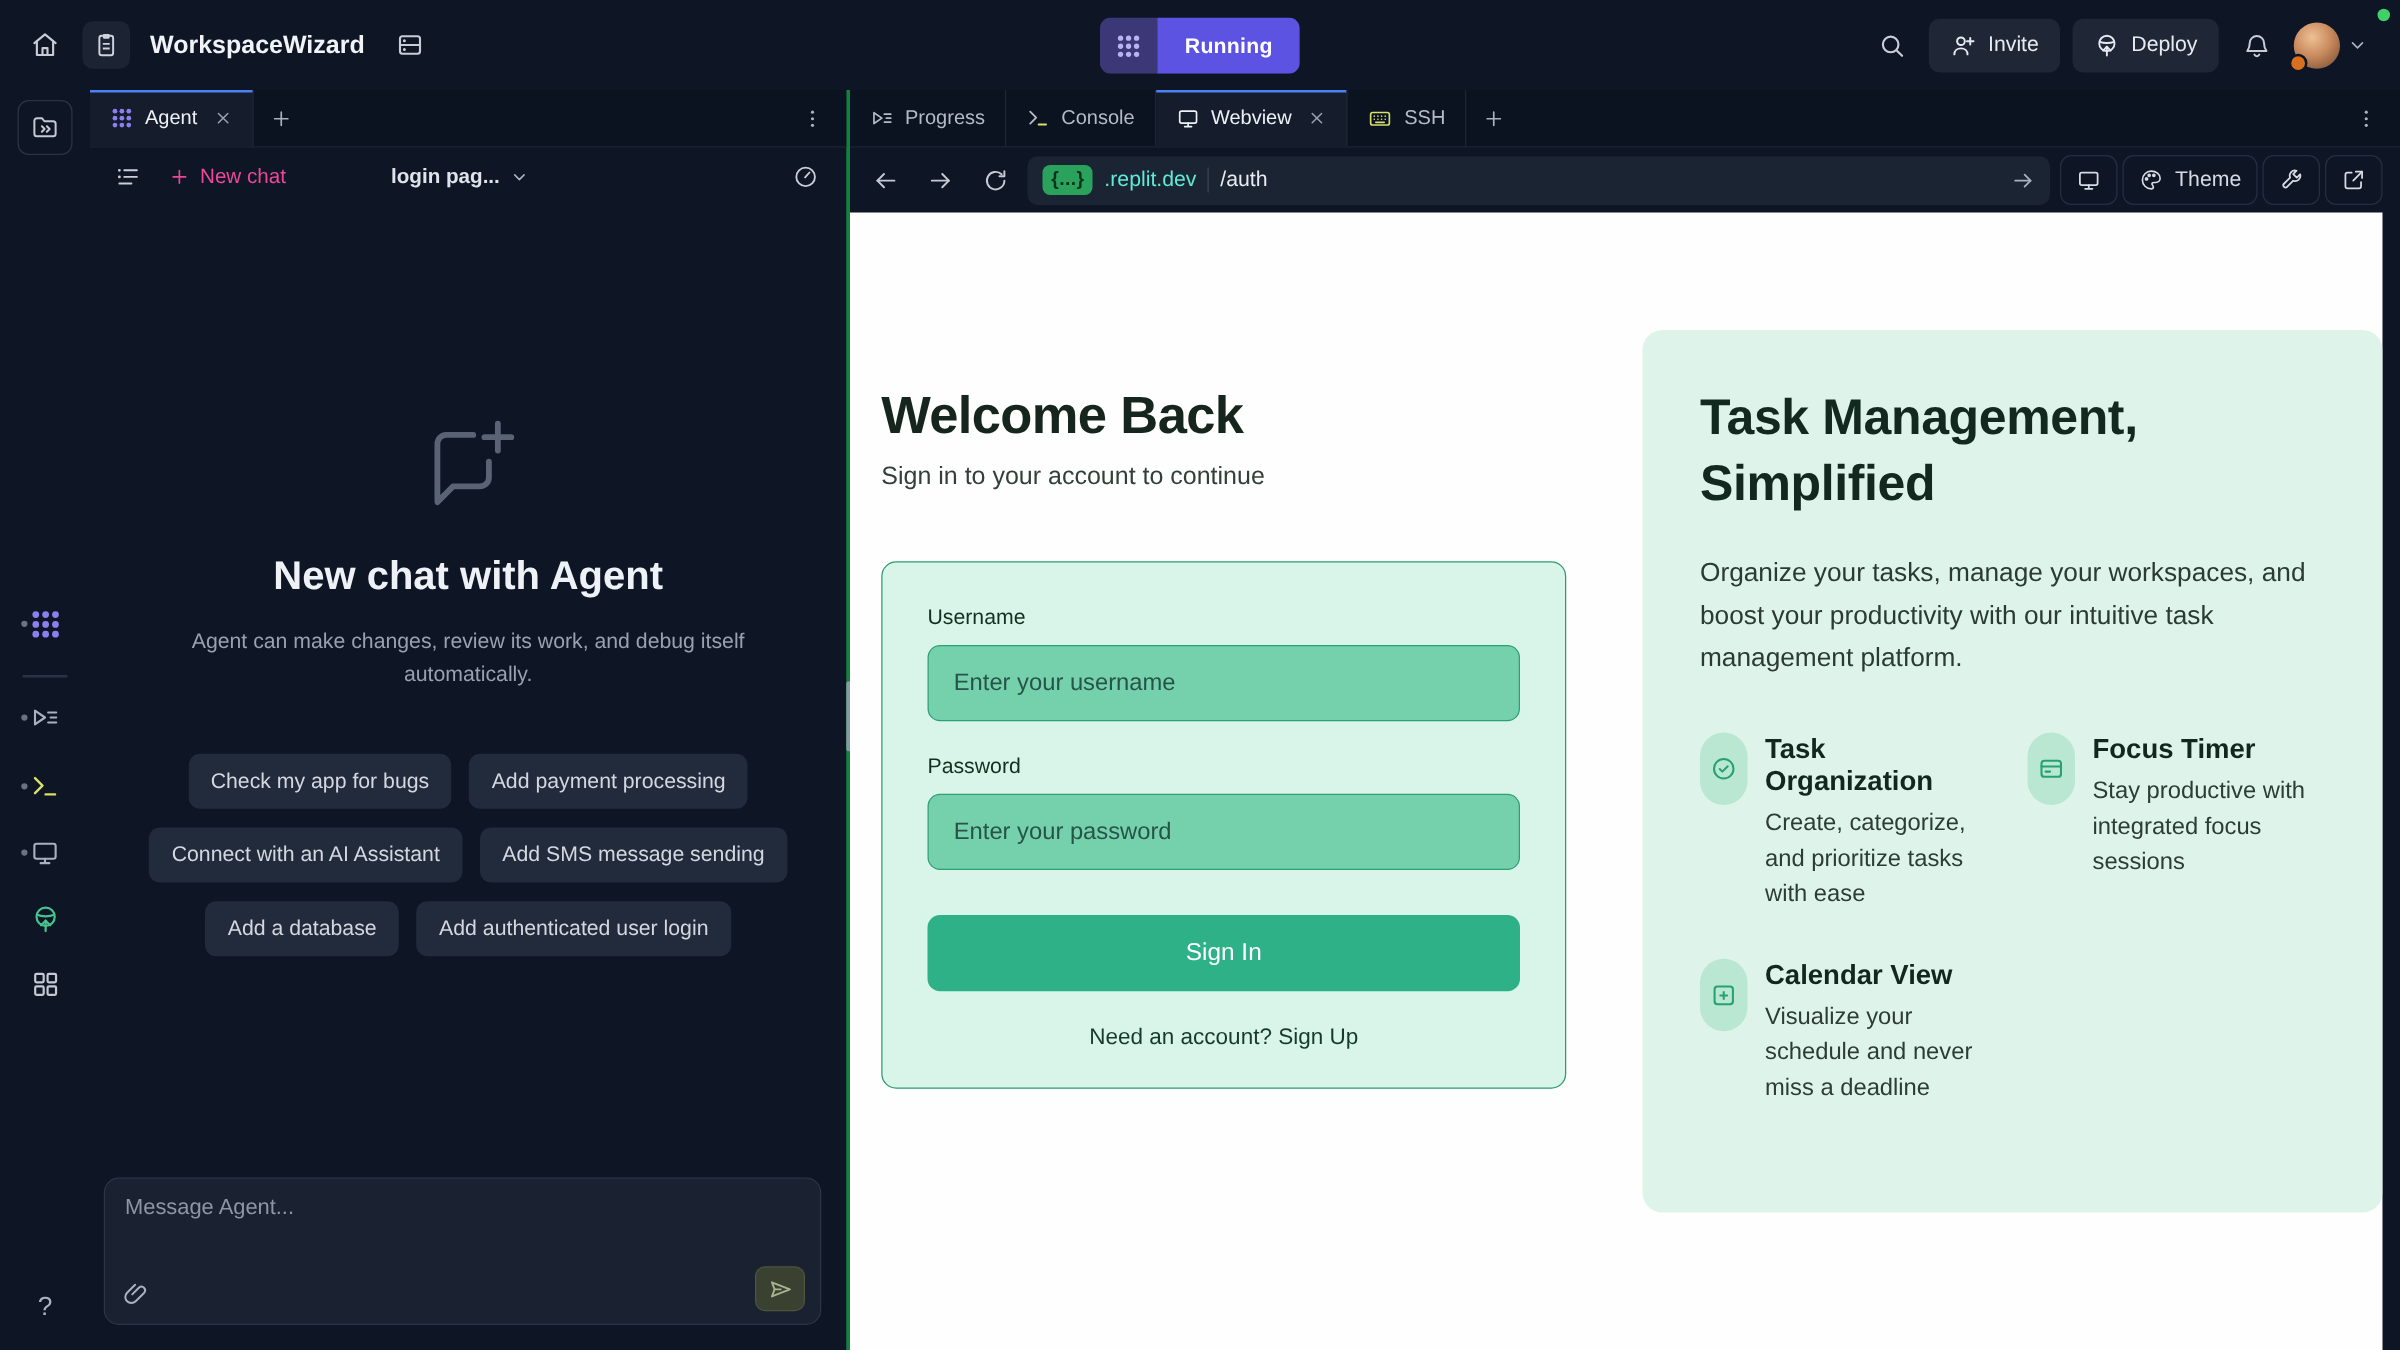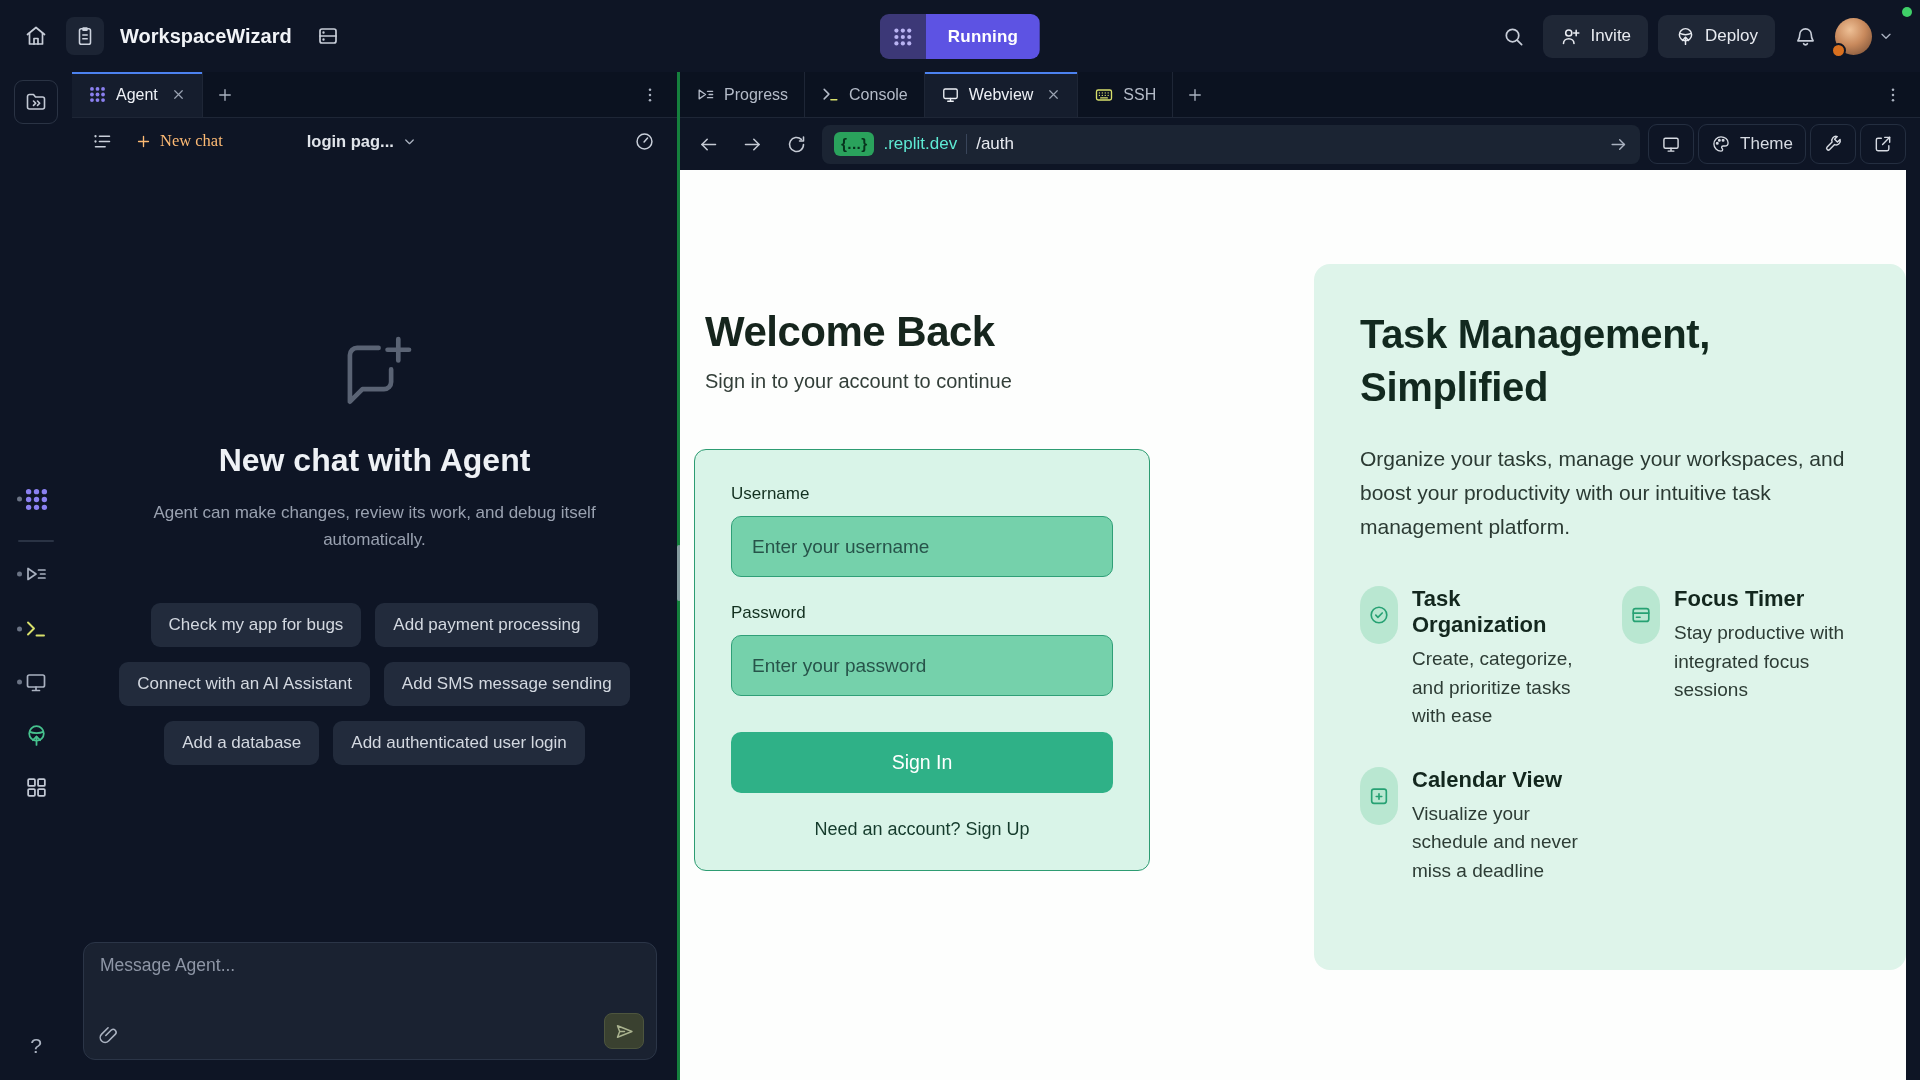--- a/index.html
+++ b/index.html
@@ -42,21 +42,21 @@
   .tab.active{ background:#151d2d; color:#eef1f6; }
   .tab.active::before{ content:""; position:absolute; left:0; right:0; top:0; height:2px; background:#4c82f0; }
   .tab .closex{ color:#9aa3b2; margin-left:4px; }
   .tab-plus{ width:44px; display:flex; align-items:center; justify-content:center; color:#aab2c0; cursor:pointer; background:none; border:none; }
   .kebab-btn{ position:absolute; right:10px; top:0; height:100%; width:34px; display:flex; align-items:center; justify-content:center; color:#aab2c0; background:none; border:none; cursor:pointer; }
 
   
   .agent-panel{ position:absolute; left:72px; top:72px; width:608px; bottom:0; background:#0e1525; border-right:3px solid #15803d; display:flex; flex-direction:column; }
   .agent-toolbar{ height:46px; display:flex; align-items:center; gap:6px; padding:0 12px; position:relative; }
   .at-btn{ display:flex; align-items:center; gap:8px; color:#c9cfda; background:none; border:none; font-size:16.5px; font-family:inherit; padding:6px 8px; border-radius:7px; cursor:pointer; }
-  .at-newchat{ color:#fdba74; font-weight:500;font-family:Liberation Serif, serif; }
+  .at-newchat{ color:#ec4899; font-weight:500; }
   .at-select{ display:flex; align-items:center; gap:8px; margin-left:70px; color:#e0e4ea; font-size:16.5px; font-weight:600; background:none; border:none; font-family:inherit; cursor:pointer; }
   .at-gauge{ position:absolute; right:14px; }
   .agent-body{ flex:1; position:relative; display:flex; flex-direction:column; align-items:center; }
   .empty-icon{ margin-top:166px; color:#5a6374; }
   .empty-title{ margin-top:26px; font-size:32px; font-weight:700; color:#eef1f5; }
   .empty-desc{ margin-top:20px; font-size:17px; line-height:1.6; color:#99a1b0; text-align:center; max-width:470px; }
   .chips{ margin-top:50px; display:flex; flex-direction:column; gap:15px; align-items:center; width:100%; }
   .chip-row{ display:flex; gap:14px; justify-content:center; }
   .chip{ height:44px; background:#222b3c; border:none; border-radius:9px; color:#d3d8e0; font-size:17px; font-family:inherit; padding:0 18px; cursor:pointer; white-space:nowrap; }
   .composer{ position:absolute; left:11px; right:20px; bottom:20px; height:118px; background:#1a2231; border:1px solid #2b3547; border-radius:12px; }
@@ -76,21 +76,21 @@
   .url-sep{ width:1px; height:20px; background:#39455a; }
   .url-path{ color:#e8ebf1; font-size:17px; flex:1; }
   .url-go{ color:#aab2c0; }
   .url-tools{ display:flex; align-items:center; gap:4px; }
   .tool-btn{ height:40px; border:1px solid #242e40; background:transparent; border-radius:9px; color:#d7dbe3; display:flex; align-items:center; justify-content:center; gap:9px; padding:0 12px; font-size:17px; font-family:inherit; cursor:pointer; }
 
   
   .webview{ flex:1; background:#fdfefd; margin-right:14px; position:relative; overflow:hidden; }
   .wb-heading{ position:absolute; left:25px; top:138px; font-size:42px; font-weight:700; color:#16251d; letter-spacing:-.5px; }
   .wb-sub{ position:absolute; left:25px; top:200px; font-size:20px; color:#333f39; }
-  .login-card{ position:absolute; left:14px; top:279px; width:456px; background:#d9f4e8; border:1px solid #2d9c72; border-radius:12px; padding:34px 36px 30px; }
+  .login-card{ position:absolute; left:25px; top:279px; width:548px; background:#d9f4e8; border:1px solid #2d9c72; border-radius:12px; padding:34px 36px 30px; }
   .fld-label{ display:block; font-size:17px; color:#12301f; margin-bottom:12px; }
   .fld-input{ width:100%; height:61px; background:#75d1ab; border:1px solid #2f9f77; border-radius:10px; padding:0 20px; font-size:19px; font-family:inherit; color:#123528; outline:none; }
   .fld-input::placeholder{ color:#27544a; }
   .fld-gap{ height:26px; }
   .signin-btn{ width:100%; height:61px; margin-top:36px; background:#2fb187; border:none; border-radius:10px; color:#ffffff; font-size:19.5px; font-family:inherit; cursor:pointer; }
   .signup-line{ margin-top:26px; text-align:center; font-size:18px; color:#153b2c; cursor:pointer; }
   .promo-card{ position:absolute; left:634px; top:94px; right:0; height:706px; background:#def4ea; border-radius:16px; padding:44px 46px; }
   .promo-title{ font-size:40px; line-height:1.33; font-weight:700; color:#12291f; max-width:440px; letter-spacing:-.3px; }
   .promo-desc{ margin-top:28px; font-size:21px; line-height:1.62; color:#2b3a33; max-width:505px; }
   .feat-grid{ margin-top:42px; display:grid; grid-template-columns:1fr 1fr; column-gap:24px; row-gap:36px; }

